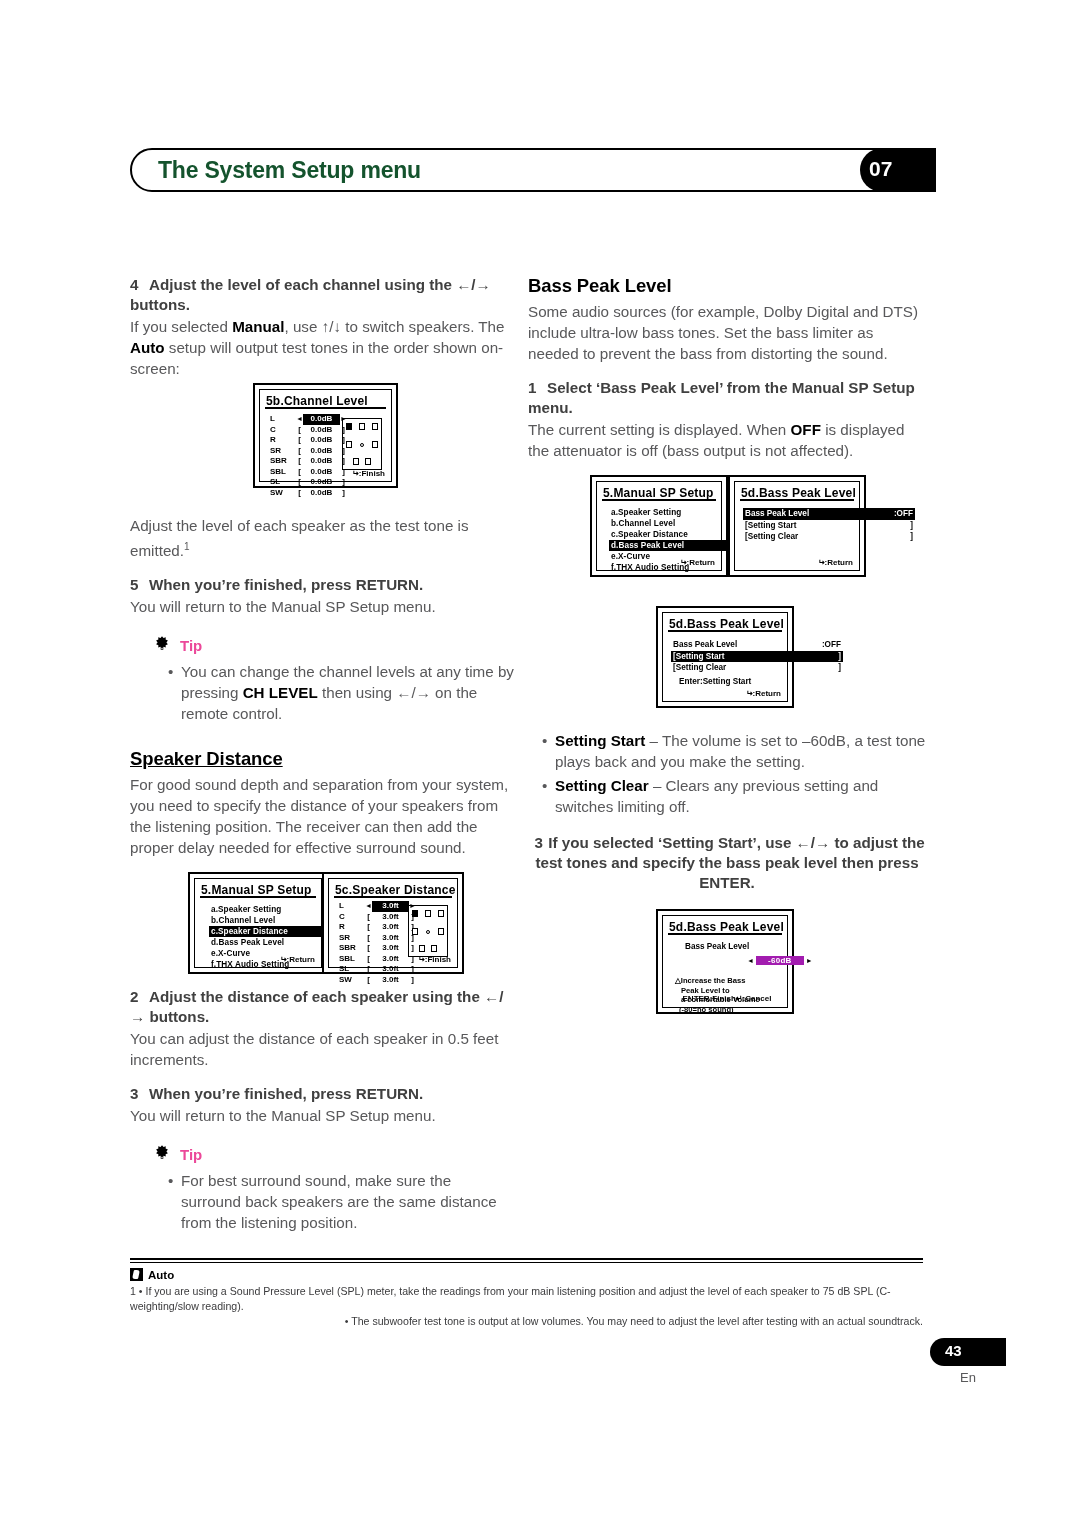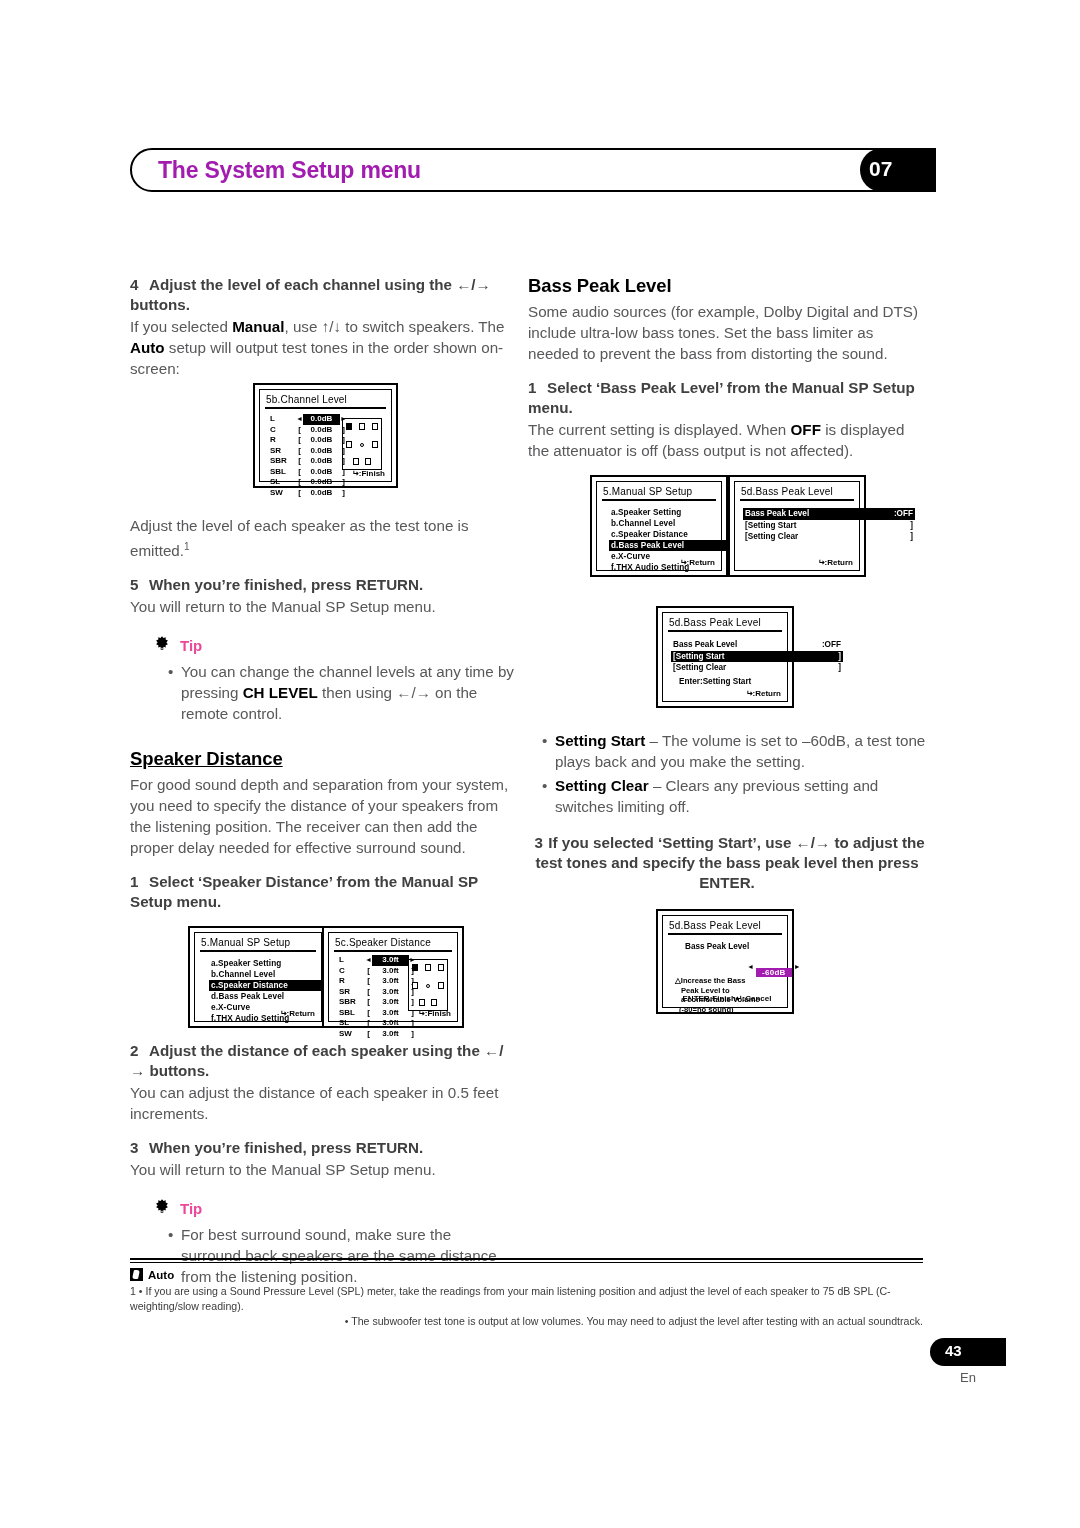--- a/index.html
+++ b/index.html
@@ -16,21 +16,21 @@
   
   .header {
     position:absolute; left:130px; top:148px; width:790px; height:46px;
   }
   .header-pill {
     position:absolute; left:0; top:0; width:782px; height:44px;
     border:2px solid #000; border-radius:24px; background:#fff;
   }
   .header-title {
     position:absolute; left:28px; top:9px;
-    font-size:23px; font-weight:bold; color:#a21caf;
+    font-size:23px; font-weight:bold; color:#14532d;
     letter-spacing:-0.2px;
   }
   .chapter-tab {
     position:absolute; left:860px; top:148px;
     width:46px; height:44px;
     background:#000;
     border-radius:22px 0 0 22px;
   }
   .chapter-tab span {
     position:absolute; left:9px; top:9px;
@@ -82,21 +82,21 @@
 
   
   .osd {
     background:#fff; border:2px solid #000;
     font-family:"Liberation Sans", sans-serif;
     color:#000; position:relative;
   }
   .osd-inner { border:1px solid #000; margin:4px; height:calc(100% - 8px); position:relative; }
   .osd-title {
     position:absolute; left:6px; top:4px;
-    font-size:10px; font-weight:normal; letter-spacing:0.2px;
+    font-size:12px; font-weight:bold; letter-spacing:0.2px;
     white-space:nowrap;
   }
   .osd-rule {
     position:absolute; left:5px; right:5px; top:17px; height:2px; background:#000;
   }
   .osd-body { position:absolute; left:0; right:0; top:20px; bottom:0; }
   .osd-foot {
     position:absolute; right:6px; bottom:3px;
     font-size:8px; font-weight:bold; white-space:nowrap;
   }
@@ -133,21 +133,21 @@
   }
   .bpl-row .lbl { flex:1; }
   .bpl-row .val { }
   .bpl-row.sel { background:#000; color:#fff; }
   .bpl-hint {
     position:absolute; left:22px; font-size:8.2px; font-weight:bold; white-space:nowrap;
   }
 
   .bpl2-label { position:absolute; left:22px; top:6px; font-size:8.2px; font-weight:bold; }
   .bpl2-valrow { position:absolute; left:84px; top:20px; font-size:8px; font-weight:bold; display:flex; align-items:center; gap:2px;}
-  .bpl2-val { background:#a21caf; color:#fff; padding:0 6px; letter-spacing:0.3px;margin-top:12px; }
+  .bpl2-val { background:#a21caf; color:#fff; padding:0 12px; letter-spacing:0.3px; }
   .bpl2-note { position:absolute; left:12px; top:40px; font-size:7.6px; font-weight:bold; line-height:9.6px; white-space:nowrap; }
   .bpl2-foot { position:absolute; left:12px; bottom:4px; right:8px; font-size:8px; font-weight:bold; display:flex; justify-content:center;}
 
   
   .note-wrap { position:absolute; left:130px; top:1258px; width:793px; }
   .note-rule-a { height:2px; background:#000; }
   .note-rule-b { height:1px; background:#000; margin-top:2px; }
   .note-head { display:flex; align-items:center; gap:5px; margin-top:5px; }
   .note-badge { width:13px; height:13px; background:#000; position:relative; }
   .note-badge::after{
@@ -280,23 +280,20 @@
       <span class="tip-title">Tip</span>
     </div>
     <ul class="bullets">
       <li><span>You can change the channel levels at any time by pressing </span><b class="k">CH LEVEL</b><span> then using ←/→ on the remote control.</span></li>
     </ul>
   </div>
 
   <h2 class="sect" style="margin-top:24px;text-decoration:underline;">Speaker Distance</h2>
   <p class="body">For good sound depth and separation from your system, you need to specify the distance of your speakers from the listening position. The receiver can then add the proper delay needed for effective surround sound.</p>
 
-  <div class="step">
-    <span class="num">1</span><span>Select ‘Speaker Distance’ from the Manual SP Setup menu.</span>
-  </div>
 
   <div style="position:relative; height:115px; margin-top:14px;">
 
     <div class="osd" style="position:absolute; left:58px; top:0; width:140px; height:102px;">
       <div class="osd-inner">
         <div class="osd-title">5.Manual  SP  Setup</div>
         <div class="osd-rule"></div>
         <div class="osd-body">
           <div class="menu-list" style="left:14px;">
             <div class="menu-item">a.Speaker  Setting</div>

